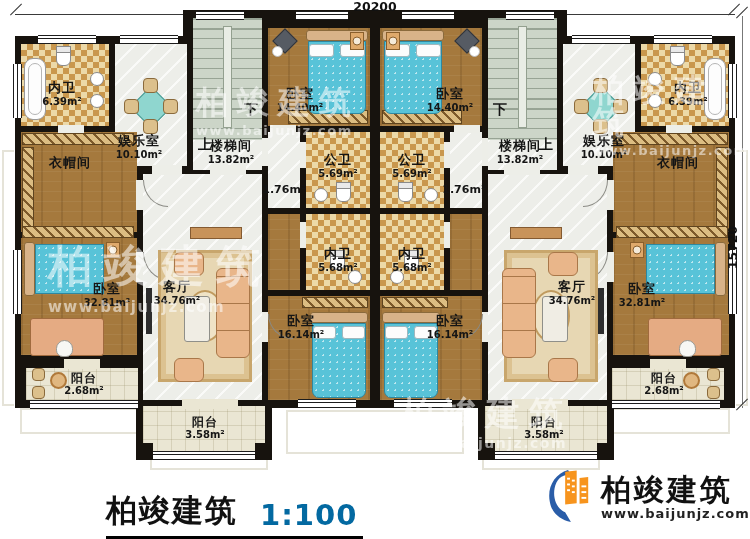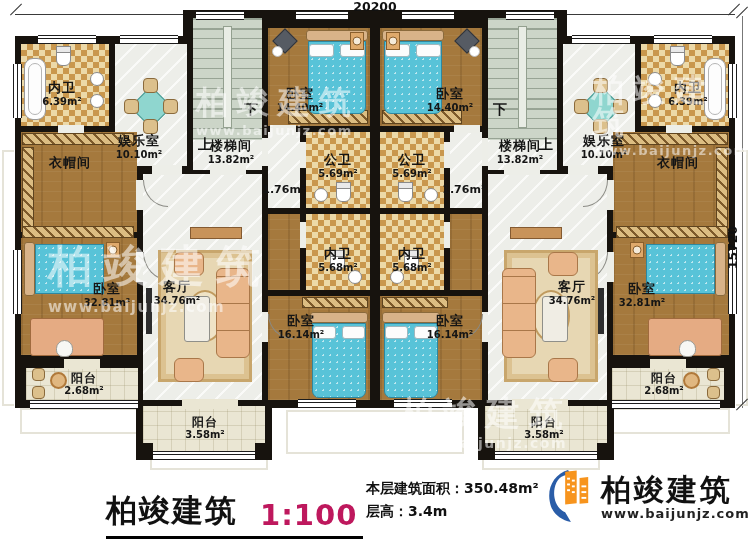--- a/index.html
+++ b/index.html
@@ -58,21 +58,21 @@
   .btable{position:absolute;z-index:2;background:#e0b780;border:2px solid #b0793a;border-radius:50%;box-sizing:border-box;}
   .wm{position:absolute;z-index:5;color:rgba(255,255,255,.55);font-weight:700;pointer-events:none;text-align:left;line-height:1;}
   .wm .big{letter-spacing:9px;}
   .wm .url{letter-spacing:1.5px;margin-top:6px;}
   .dim-line-top{position:absolute;left:15px;top:14px;width:720px;border-top:1px solid #3a3a3a;z-index:0;}
   .dim-line-right{position:absolute;left:742px;top:16px;height:392px;border-left:1px solid #777;z-index:0;}
   .tick{position:absolute;width:16px;border-top:1.5px solid #333;transform:rotate(-45deg);z-index:4;}
   .dim-text{position:absolute;z-index:4;font-size:12.5px;font-weight:700;color:#111;text-align:center;}
   .ftr-row{position:absolute;left:106px;top:490px;display:flex;align-items:flex-end;gap:22px;border-bottom:3px solid #000;padding:0 6px 4px 0;z-index:6;}
   .t-main{font-size:31px;font-weight:900;letter-spacing:2px;color:#111;}
-  .t-scale{font-size:29px;font-weight:700;letter-spacing:1px;color:#be185d;}
+  .t-scale{font-size:29px;font-weight:700;letter-spacing:1px;color:#0369a1;}
   .finfo{position:absolute;left:366px;top:477px;font-size:14px;font-weight:700;color:#111;line-height:1.65;z-index:6;}
   .brand{position:absolute;left:545px;top:466px;display:flex;align-items:center;z-index:6;}
   .brand-txt .bn{font-size:30px;font-weight:900;letter-spacing:3px;color:#111;line-height:1.1;}
   .brand-txt .bu{font-size:13px;font-weight:700;letter-spacing:1px;color:#222;}
 </style>
 </head>
 <body>
 
 <div id="canvas">
 
@@ -416,24 +416,20 @@
   </div>
   <div class="wm" style="left:400px;top:396px;">
     <div class="big" style="font-size:34px;">柏竣建筑</div>
     <div class="url" style="font-size:14px;">www.baijunjz.com</div>
   </div>
 
   <div class="ftr-row">
     <span class="t-main">柏竣建筑</span>
     <span class="t-scale">1:100</span>
   </div>
-  <div class="finfo">
-    <div>本层建筑面积：350.48m²</div>
-    <div>层高：3.4m</div>
-  </div>
   <div class="brand">
     <span style="display:inline-block;margin-right:8px;">
       <svg width="48" height="58" viewBox="0 0 50 60">
         <path d="M24 4 C10 8 2 22 5 37 C7 49 16 56 27 58 L21 48 C12 44 8 33 10 23 C12 13 18 8 27 9 Z" fill="#2a5da8"></path>
         <rect x="21" y="8" width="12" height="34" fill="#f7941d" transform="skewY(-6)"></rect>
         <rect x="36" y="16" width="9" height="27" fill="#f7941d" transform="skewY(-6)"></rect>
         <rect x="23" y="12" width="3" height="2" fill="#fff"></rect>
           <rect x="28" y="14" width="3" height="2" fill="#fff"></rect>
         <rect x="23" y="18" width="3" height="2" fill="#fff"></rect>
           <rect x="28" y="20" width="3" height="2" fill="#fff"></rect>

